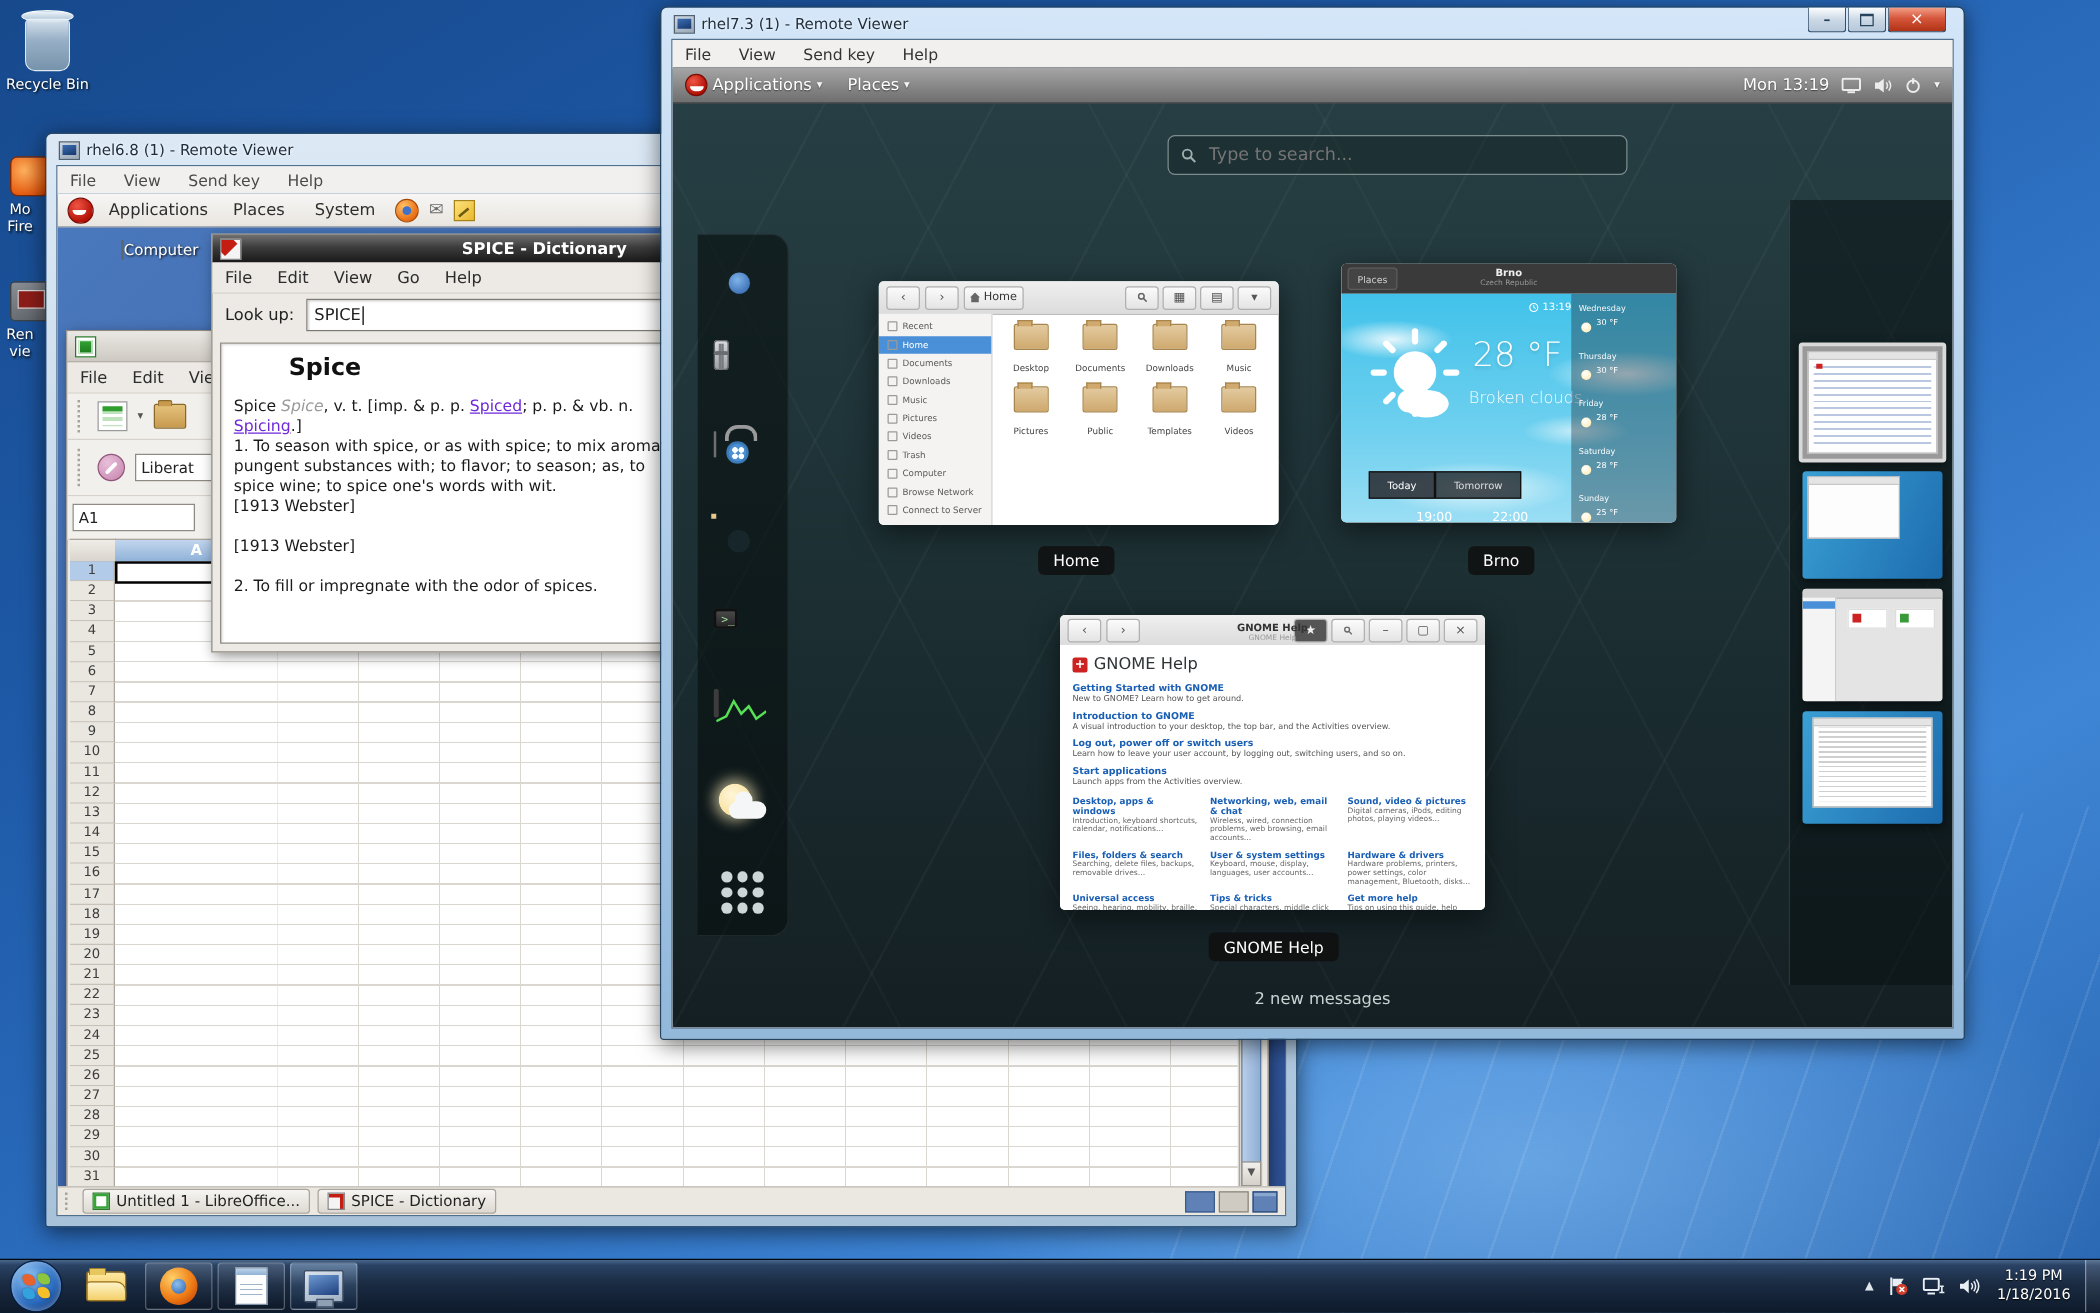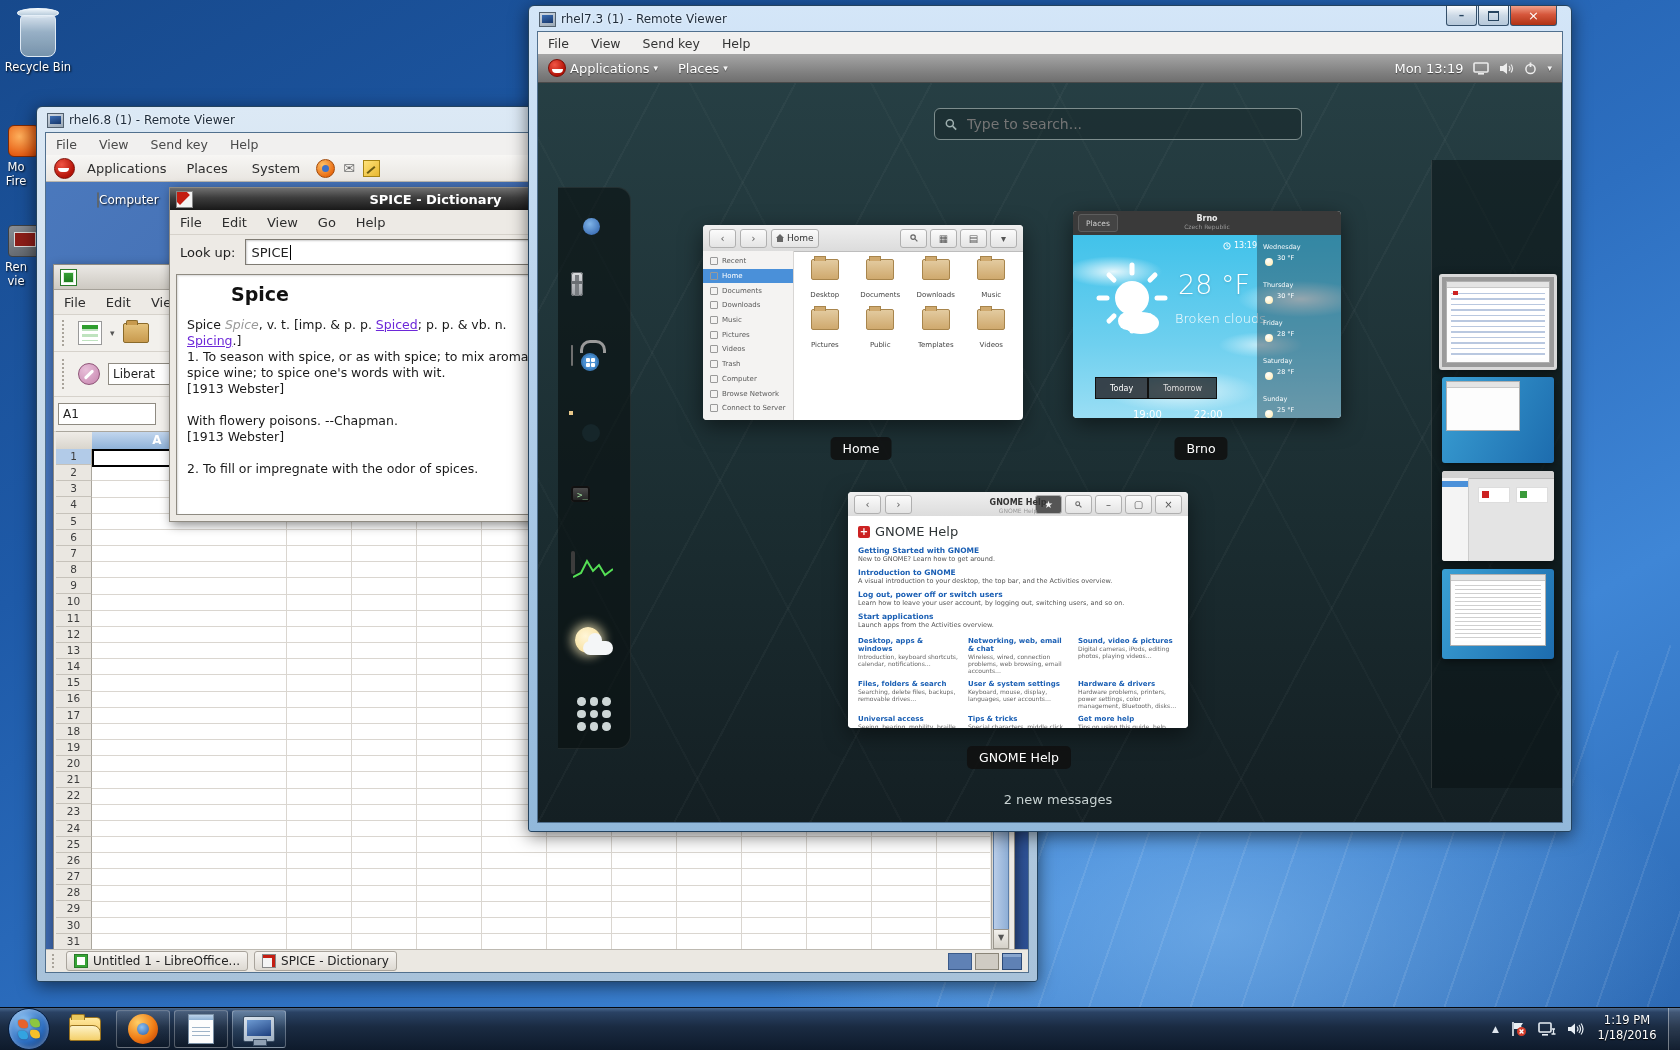--- a/index.html
+++ b/index.html
@@ -385,24 +385,24 @@
               <span>SPICE</span>
               <span class="caret"></span>
             </span>
           </div>
           <div class="dcontent">
             <div class="dhead">Spice</div>
             <div>
                 <div class="dline"><span class="seg-p">Spice </span><span class="seg-g">Spice</span><span class="seg-p">, v. t. [imp. &amp; p. p. </span><span class="seg-l">Spiced</span><span class="seg-p">; p. p. &amp; vb. n.</span></div>
                 <div class="dline"><span class="seg-l">Spicing</span><span class="seg-p">.]</span></div>
                 <div class="dline"><span class="seg-p">1. To season with spice, or as with spice; to mix aromatic or</span></div>
+                <div class="dline"><span class="seg-p">pungent substances with; to flavor; to season; as, to</span></div>
                 <div class="dline"><span class="seg-p">spice wine; to spice one's words with wit.</span></div>
                 <div class="dline"><span class="seg-p">[1913 Webster]</span></div>
                 <div class="dline"></div>
-                <div class="dline"><span class="seg-p">With flowery poisons. --Chapman.</span></div>
                 <div class="dline"><span class="seg-p">[1913 Webster]</span></div>
                 <div class="dline"></div>
                 <div class="dline"><span class="seg-p">2. To fill or impregnate with the odor of spices.</span></div>
               </div>
           </div>
         </div>
 
         <div class="vmtask">
           <span class="grip" style="height:14px;"></span>
           <span style="display:flex;gap:6px;">

